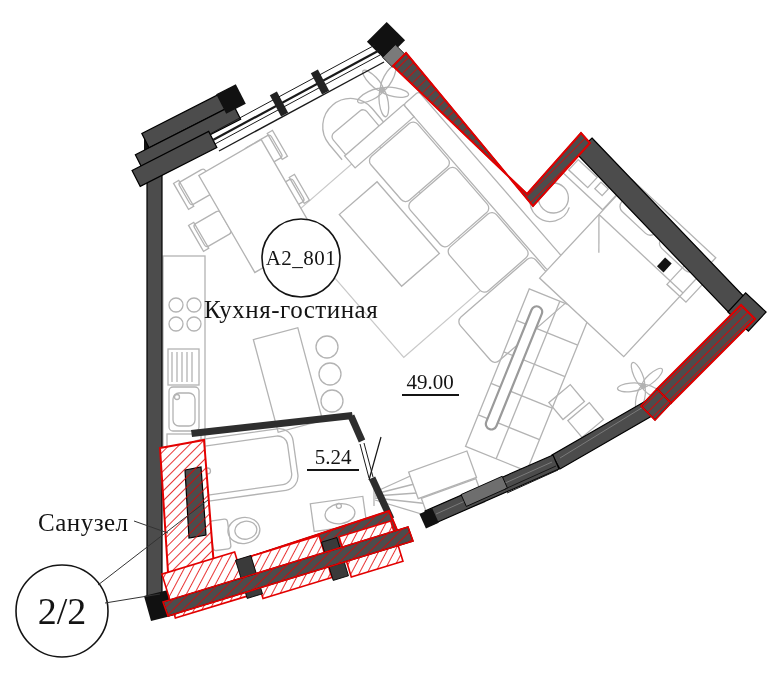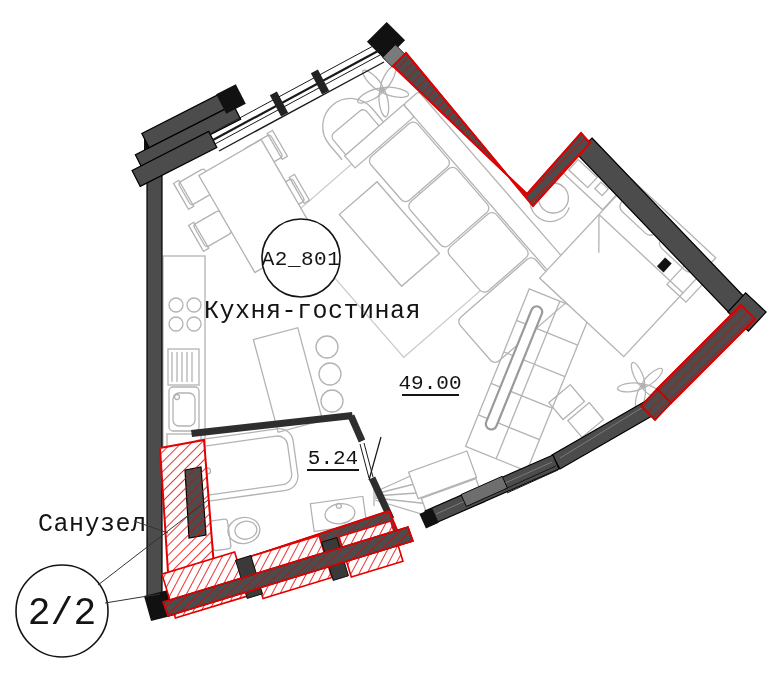--- a/index.html
+++ b/index.html
@@ -1,17 +1,17 @@
 <!DOCTYPE html>
 <html><head>
 <meta charset="utf-8">
 <style>
   html,body{margin:0;padding:0;background:#ffffff;}
   .stage{position:relative;width:779px;height:677px;background:#ffffff;overflow:hidden;
-         font-family:Liberation Mono, monospace;}
+         font-family:Liberation Serif, serif;}
   svg{display:block}
   .wall{fill:#4c4c4c;stroke:#000000;stroke-width:1.2;}
   .wallD{fill:#3a3a3a;stroke:#000000;stroke-width:0.8;}
   .blk{fill:#111111;stroke:none;}
   .whiteFill{fill:#ffffff;stroke:none;}
   .hat{fill:url(#hatchRed);stroke:none;}
   .redo{fill:none;stroke:#e30000;stroke-width:2;}
   .redoThin{fill:none;stroke:#e30000;stroke-width:1.6;}
   .furn{fill:none;stroke:#b3b3b3;stroke-width:1.3;}
   .furnW{fill:#ffffff;stroke:#b3b3b3;stroke-width:1.3;}

